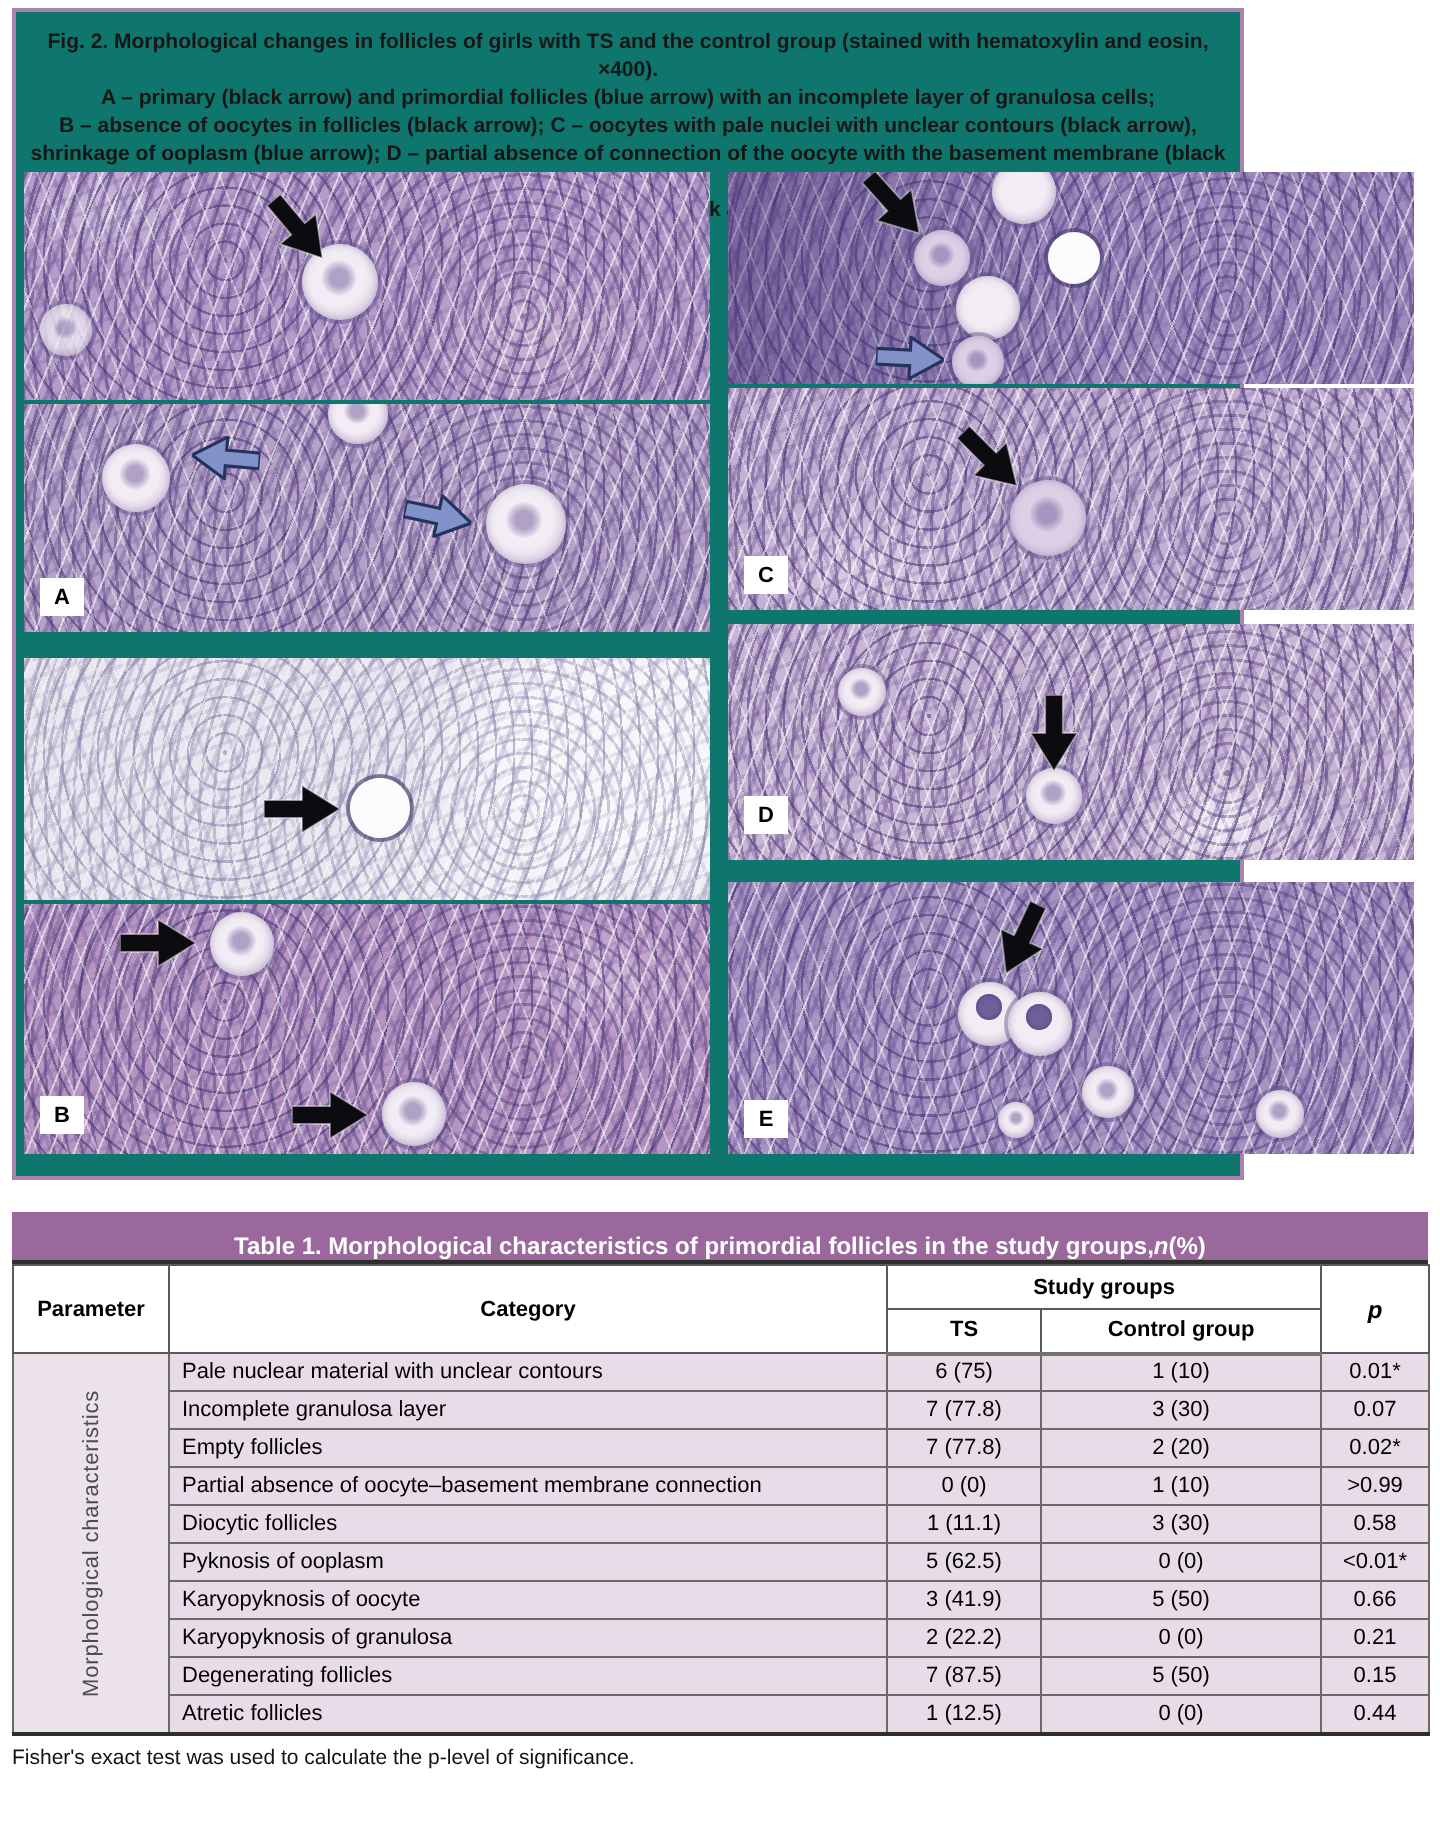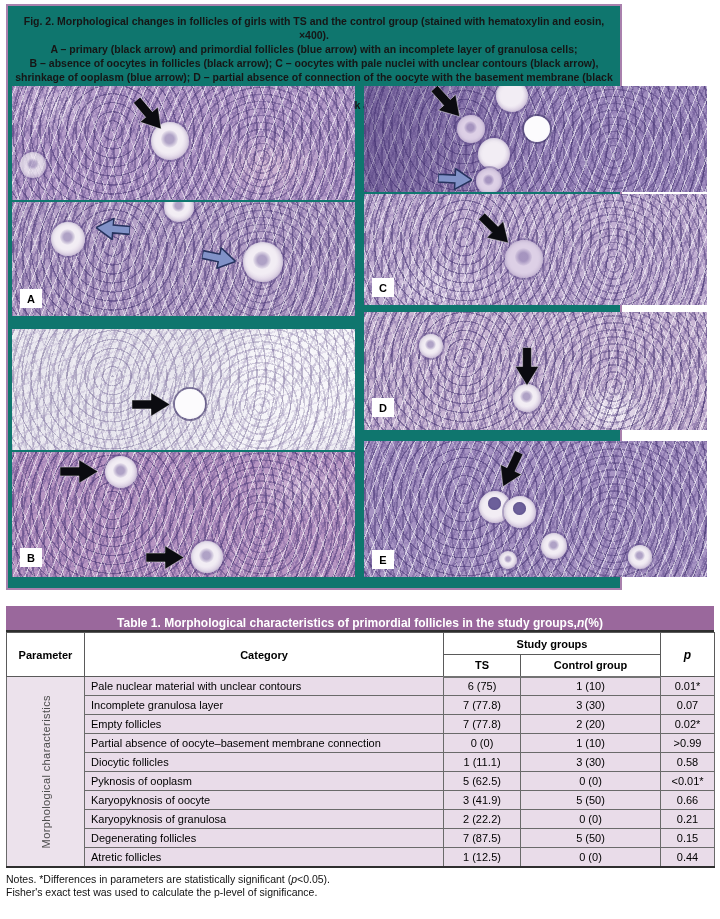--- a/index.html
+++ b/index.html
@@ -314,16 +314,15 @@
         </tr>
         <tr>
           <td class="cat">Atretic follicles</td>
           <td>1 (12.5)</td>
           <td>0 (0)</td>
           <td>0.44</td>
         </tr>
       </tbody>
   </table>
   <div class="notes">
-    <div><span>Notes. *Differences in parameters are statistically significant (</span><span class="it">p</span><span>&lt;0.05).</span></div>
     <div>Fisher's exact test was used to calculate the p-level of significance.</div>
   </div>
 </div>
 
 </body></html>

